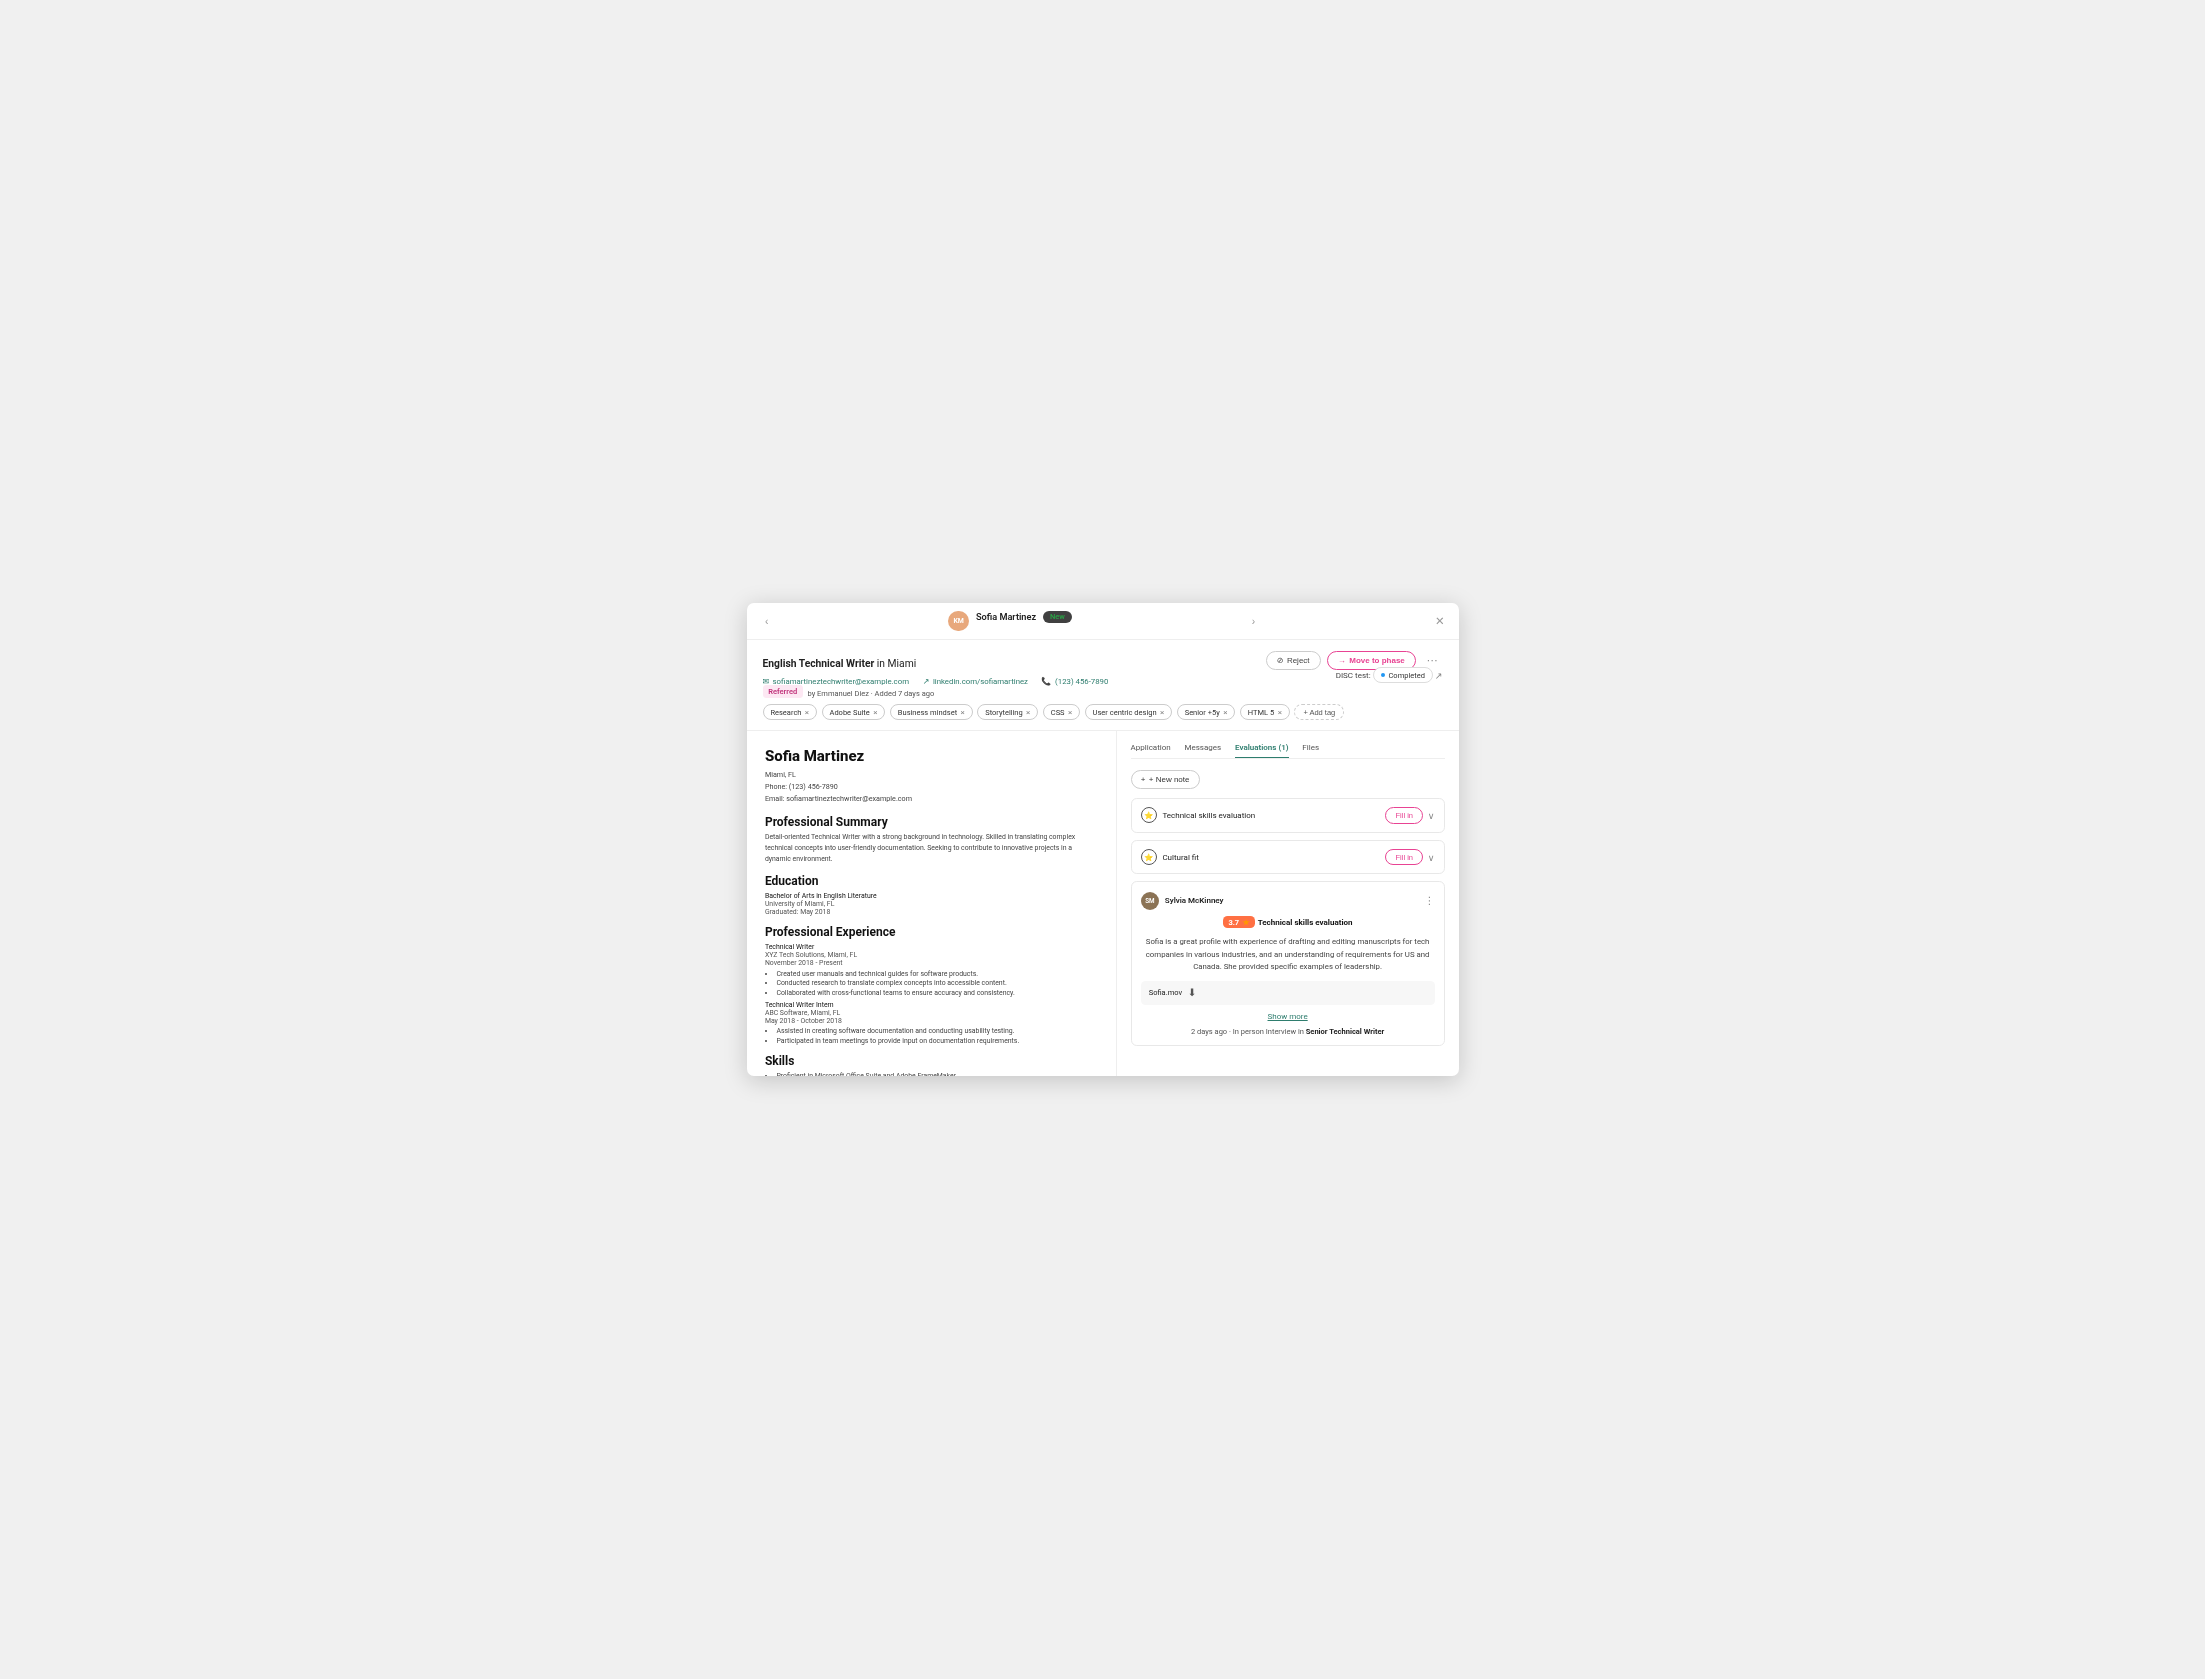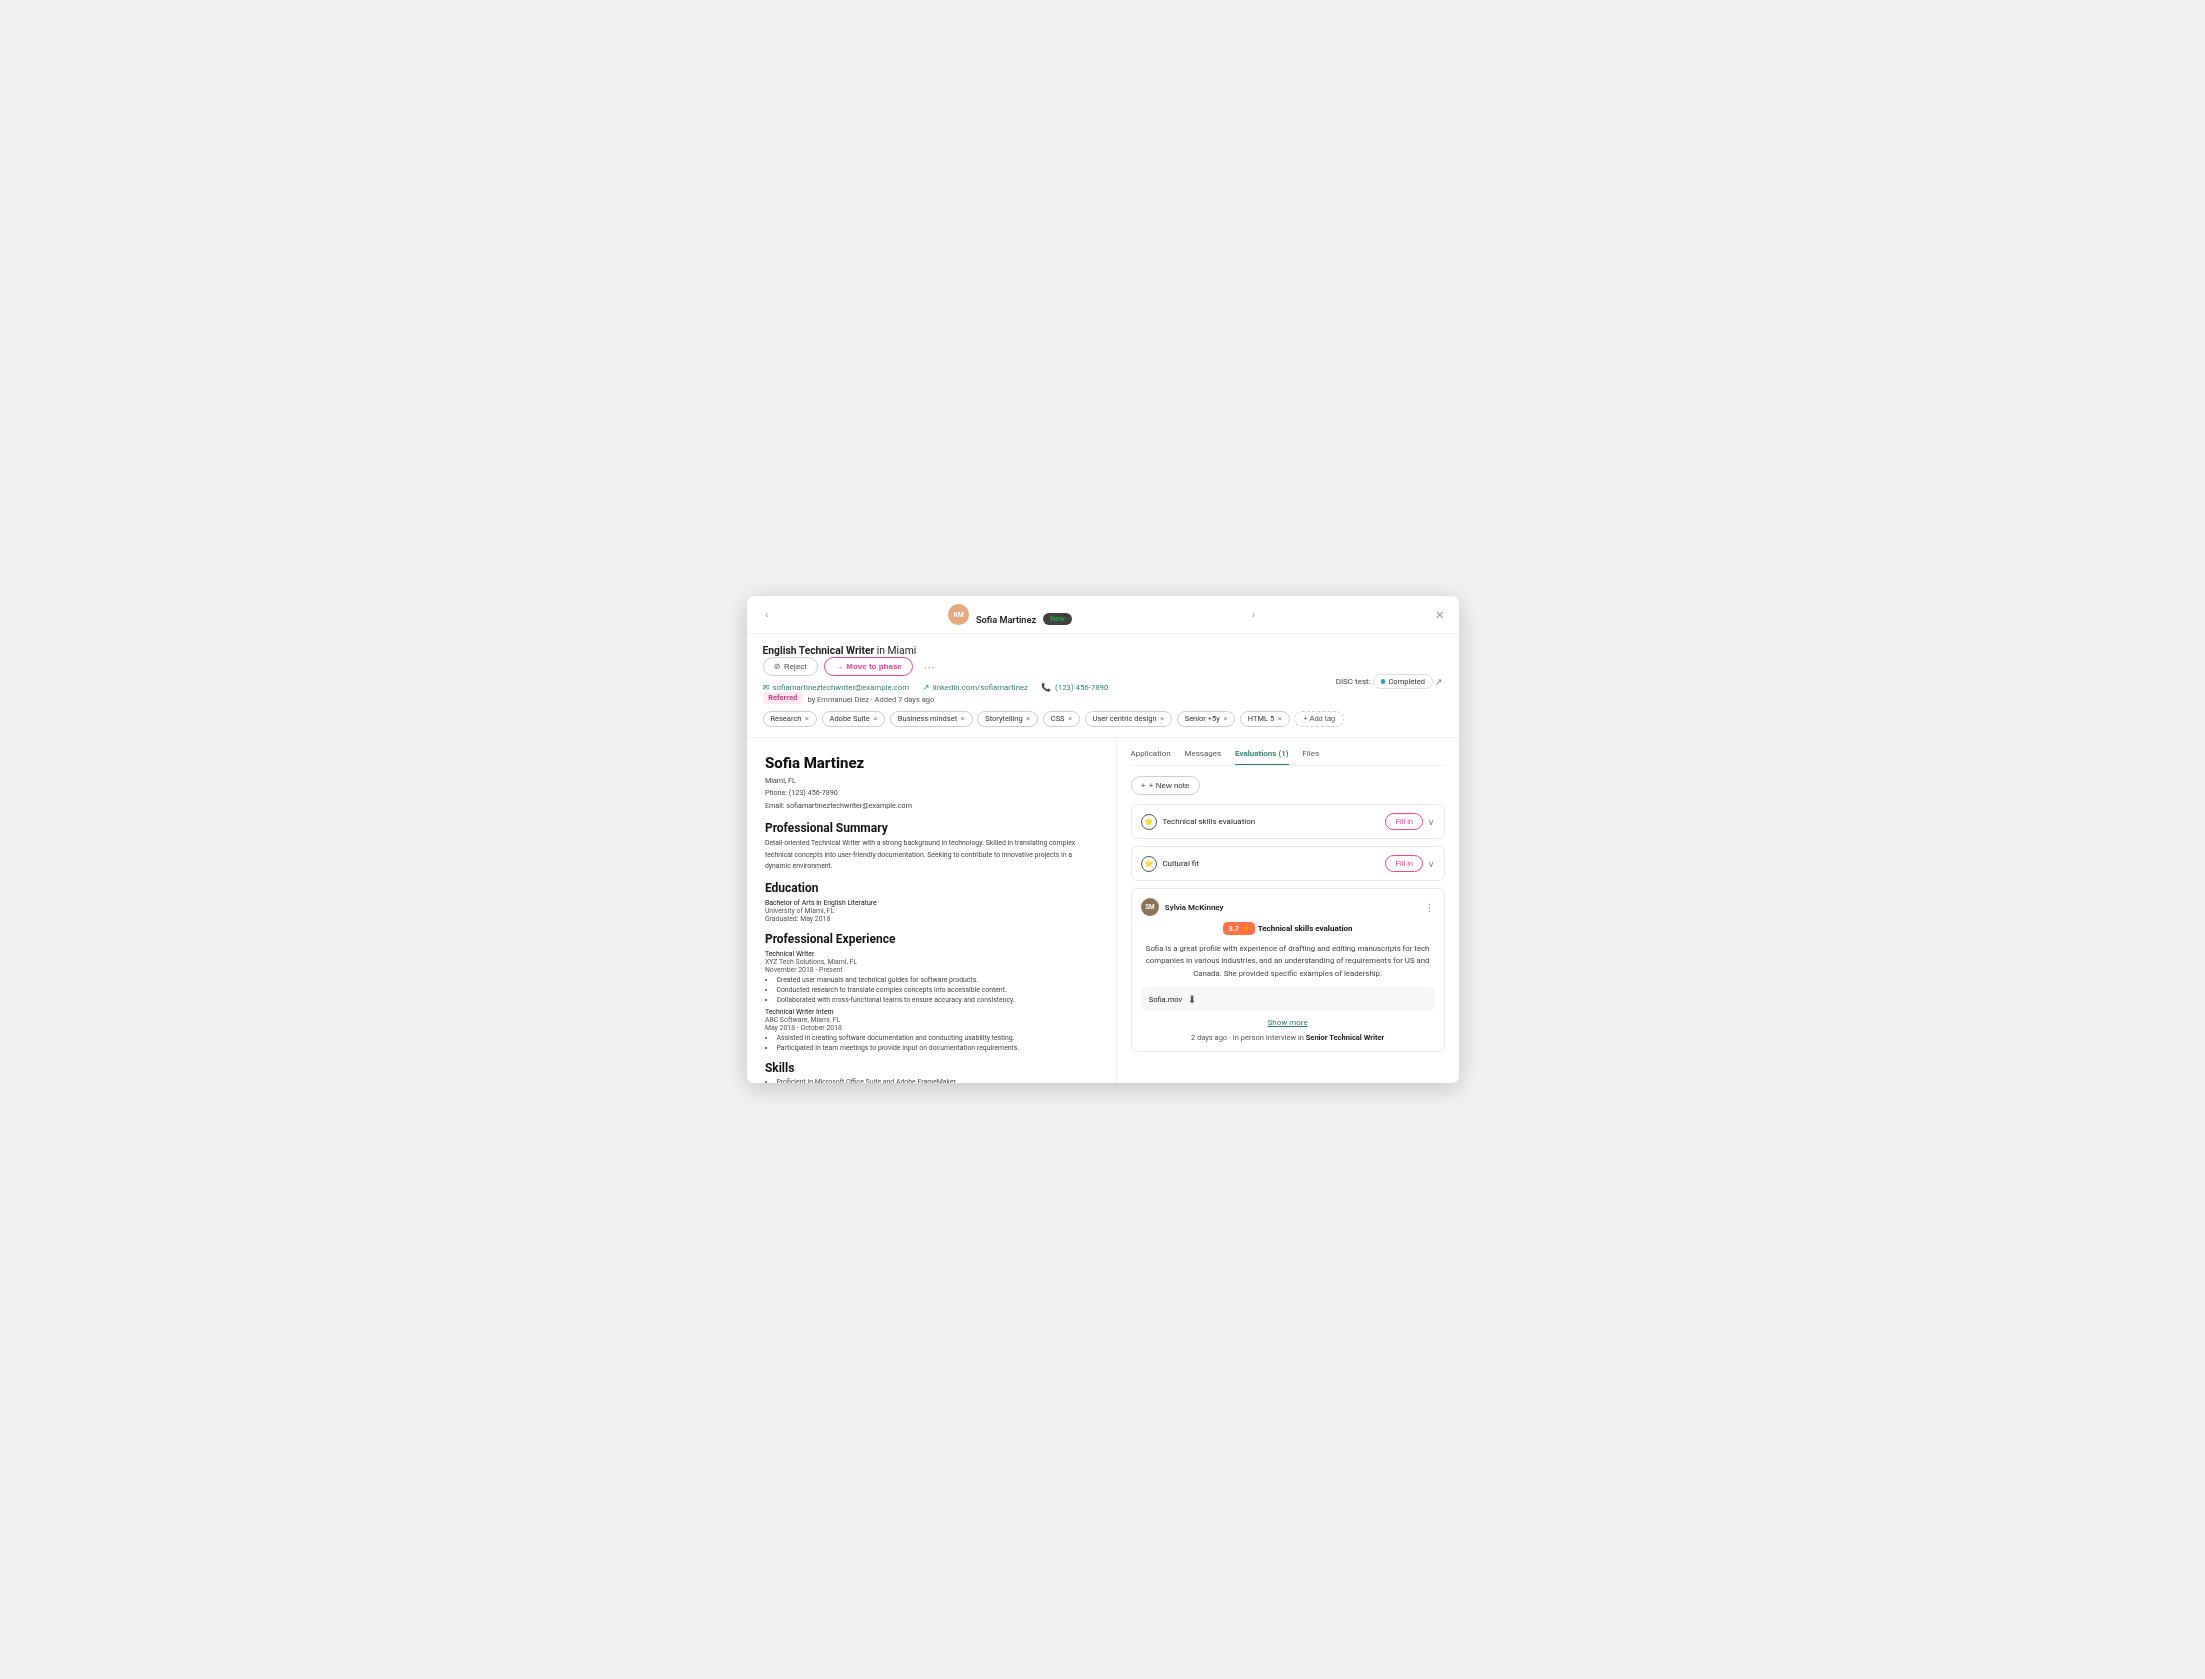--- a/index.html
+++ b/index.html
@@ -23,21 +23,21 @@
     
     .modal-header {
       display: flex;
       align-items: center;
       justify-content: space-between;
       padding: 8px 13.8px;
       border-bottom: 0.6px solid #eee;
     }
     .header-nav {
       display: flex;
-      align-items: flex-end;
+      align-items: flex-start;
       gap: 6.9px;
     }
     .nav-arrow {
       background: none;
       border: none;
       cursor: pointer;
       font-size: 10.3px;
       color: #999;
       padding: 2.3px 4.6px;
     }
@@ -74,24 +74,23 @@
       color: #999;
     }
     
     .info-bar {
       padding: 10.3px 16px 0 16px;
       border-bottom: 0.6px solid #eee;
       padding-bottom: 10.3px;
     }
     .job-title-line {
       display: flex;
-      align-items: flex-start;
+      align-items: flex-end;
       justify-content: space-between;
       margin-bottom: 6.9px;
-      flex-direction: column;
     }
     .job-title {
       font-size: 10.3px;
       color: #222;
     }
     .job-title strong { font-weight: 700; }
     .action-buttons {
       display: flex;
       align-items: center;
       gap: 5.7px;

